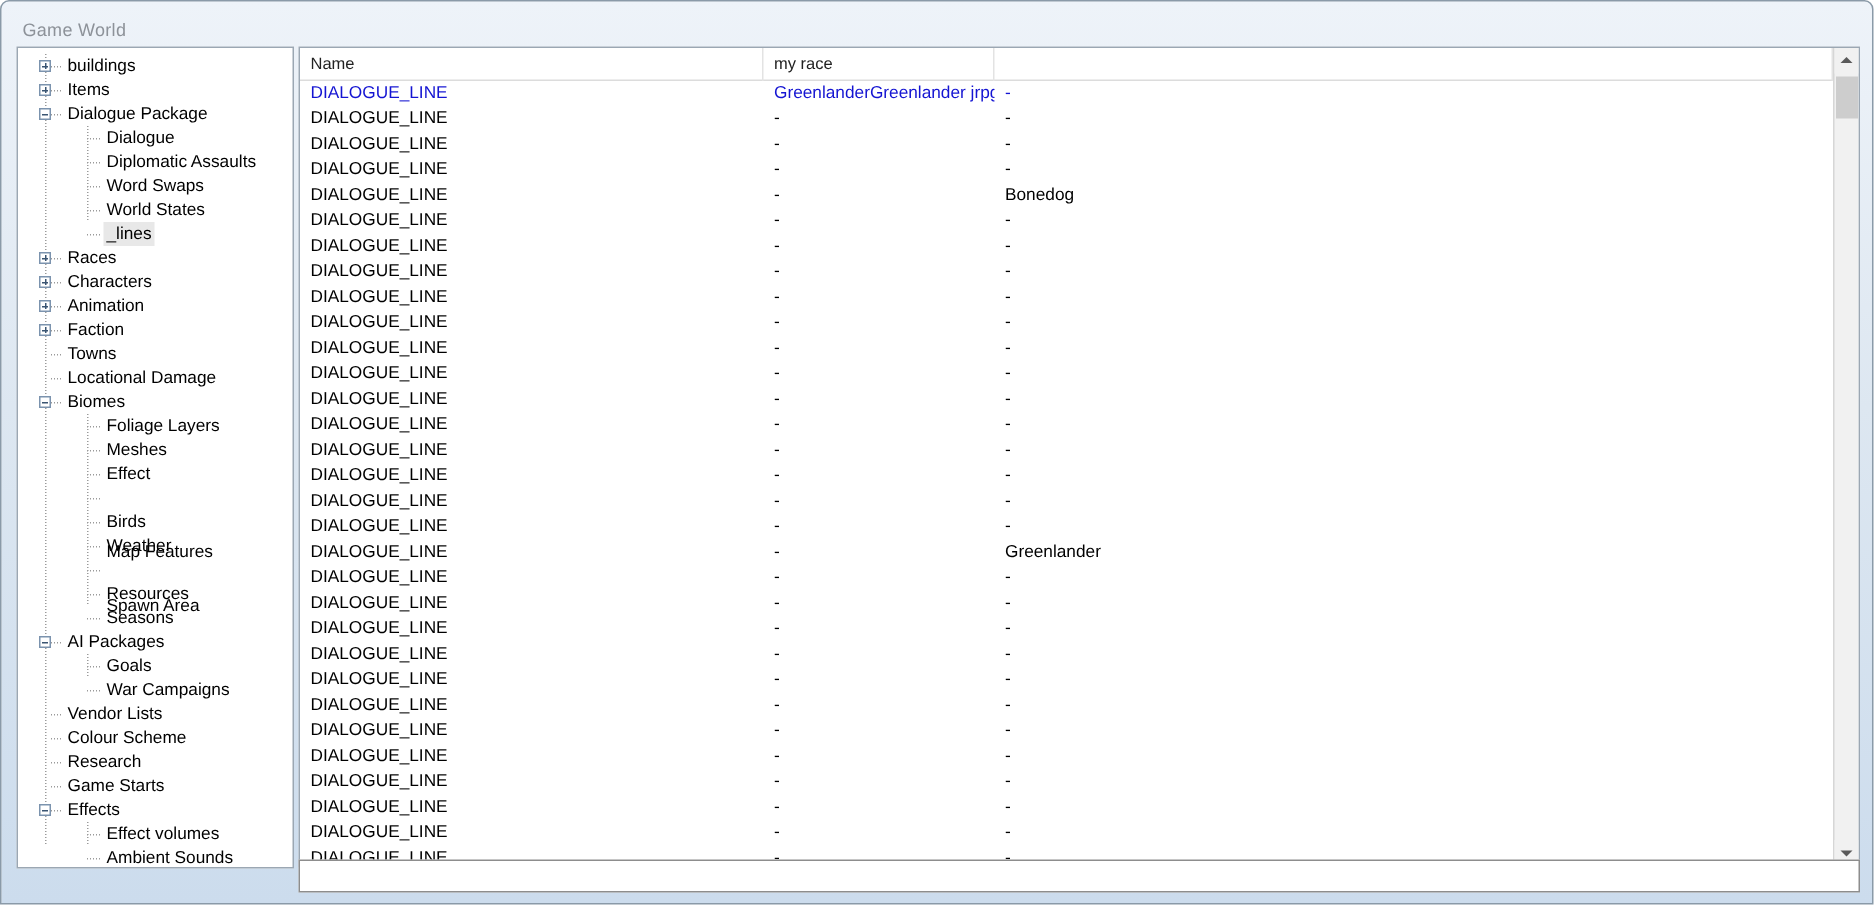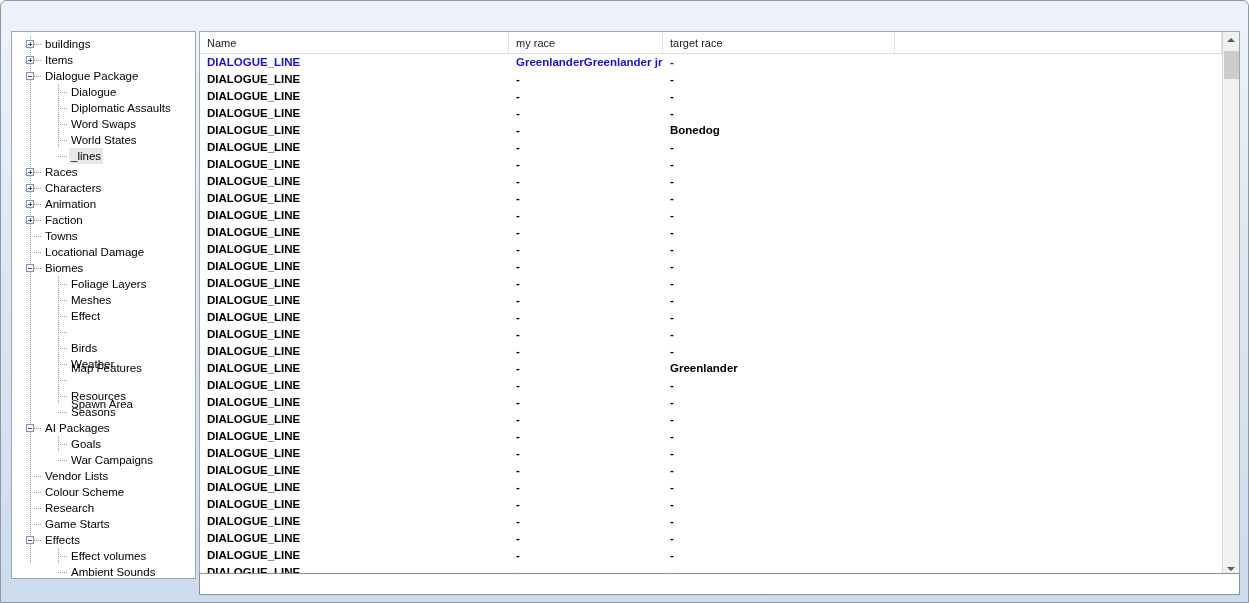--- a/index.html
+++ b/index.html
@@ -168,21 +168,20 @@
     width: 1022px;
     height: 524px;
     overflow: hidden;
   }
   .grow {
     position: relative;
     height: 17px;
     line-height: 17px;
     white-space: nowrap;
     cursor: default;
-    font-weight: bold;
   }
   .grow.hover { background: #f2f2f2; }
   .gcell {
     position: absolute;
     top: 0;
     height: 17px;
     font-size: 11.5px;
     color: #000;
     padding-left: 7px;
     box-sizing: border-box;
@@ -242,20 +241,23 @@
     box-sizing: border-box;
     background: #ffffff;
     border: 1px solid #8d8d8d;
   }
 </style>
 </head>
 <body>
 
 <div id="window">
 
+  <div id="titlebar">
+    <div id="window-title">Game World</div>
+  </div>
 
   <div id="tree-panel">
     <div id="tree-scroll" style="padding-top: 4px;">
         <div class="tnode">
           <span class="vline" style="left: 18px;"></span>
           <span class="exp plus" style="left: 14px;"></span>
           <span class="hline" style="left: 22px; width: 8px;"></span>
           <span class="tlabel" style="left: 31px;">buildings</span>
         </div>
         <div class="tnode">
@@ -446,21 +448,20 @@
           <span class="tlabel" style="left: 57px;">Ambient Sounds</span>
         </div>
       </div>
   </div>
 
   <div id="grid-panel">
 
     <div id="grid-head">
         <div class="hcell" style="left: 0px; width: 309px;">Name</div>
         <div class="hcell" style="left: 309px; width: 154px;">my race</div>
-        <div class="hcell" style="left: 463px; width: 232px;">target race</div>
         <div class="hcell last" style="left: 695px; width: 327px;"></div>
       </div>
 
     <div id="grid-body">
         <div class="grow bluetext">
           <div class="gcell" style="left: 0px; width: 309px;">DIALOGUE_LINE</div>
           <div class="gcell" style="left: 309px; width: 154px;">GreenlanderGreenlander jrpg</div>
           <div class="gcell" style="left: 463px; width: 232px;">-</div>
         </div>
         <div class="grow">

